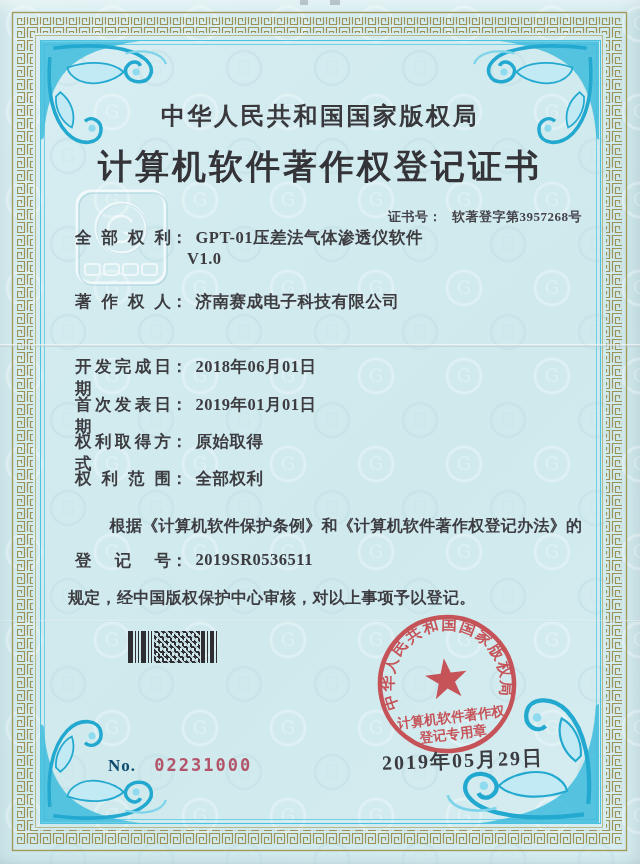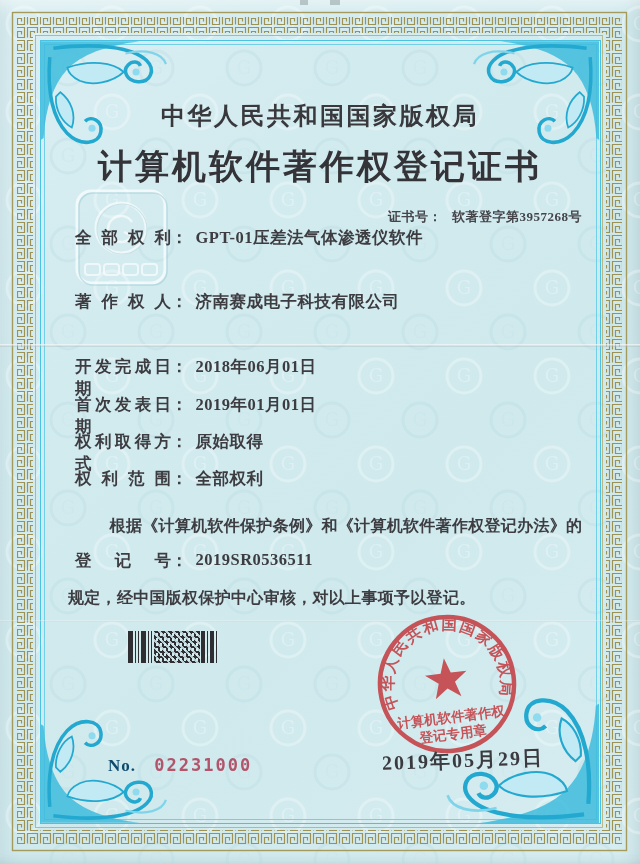--- a/index.html
+++ b/index.html
@@ -169,20 +169,21 @@
 </svg>
 
 <div class="authority">中华人民共和国国家版权局</div>
 <div class="cert-title">计算机软件著作权登记证书</div>
 <div class="certno">
   <span class="lbl">证书号：</span><span>软著登字第3957268号</span>
 </div>
 
 <div class="row r0">
   <span class="flabel">全部权利</span><span class="fcolon">：</span><span class="fvalue">GPT-01压差法气体渗透仪软件</span>
+  <span class="fvalue2">V1.0</span>
 </div>
 <div class="row r1">
   <span class="flabel">著作权人</span><span class="fcolon">：</span><span class="fvalue">济南赛成电子科技有限公司</span>
 </div>
 <div class="row r2">
   <span class="flabel">开发完成日期</span><span class="fcolon">：</span><span class="fvalue">2018年06月01日</span>
 </div>
 <div class="row r3">
   <span class="flabel">首次发表日期</span><span class="fcolon">：</span><span class="fvalue">2019年01月01日</span>
 </div>

